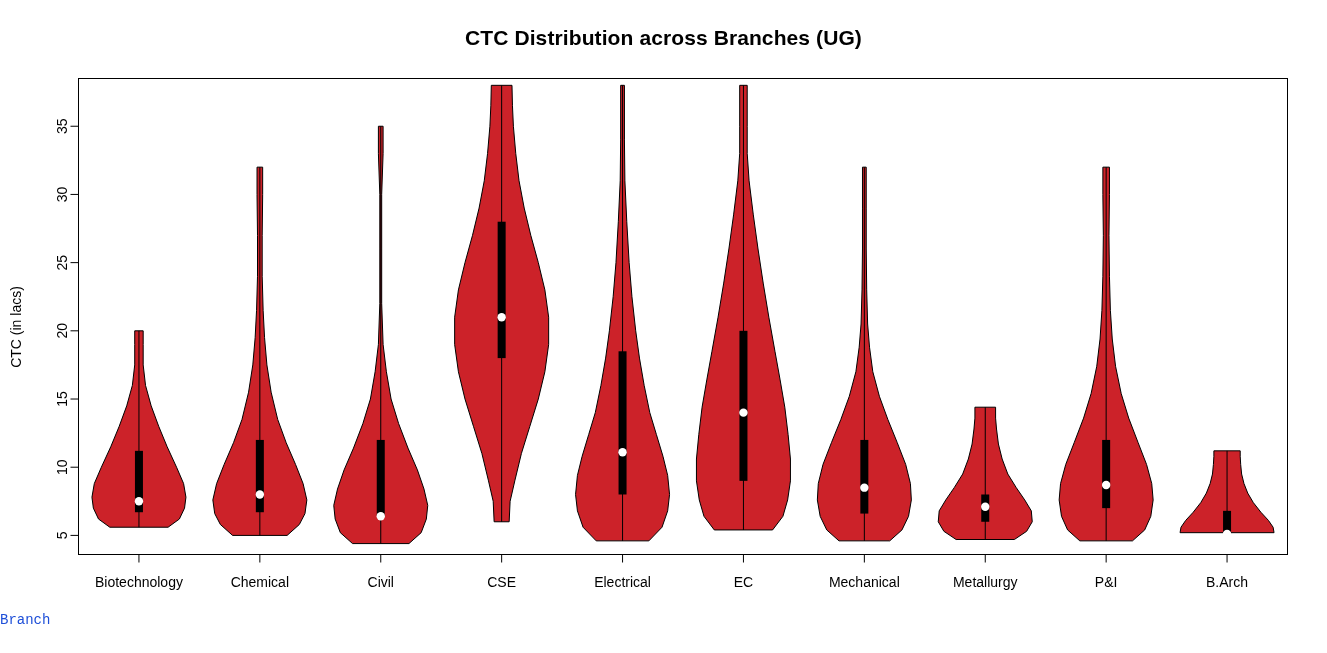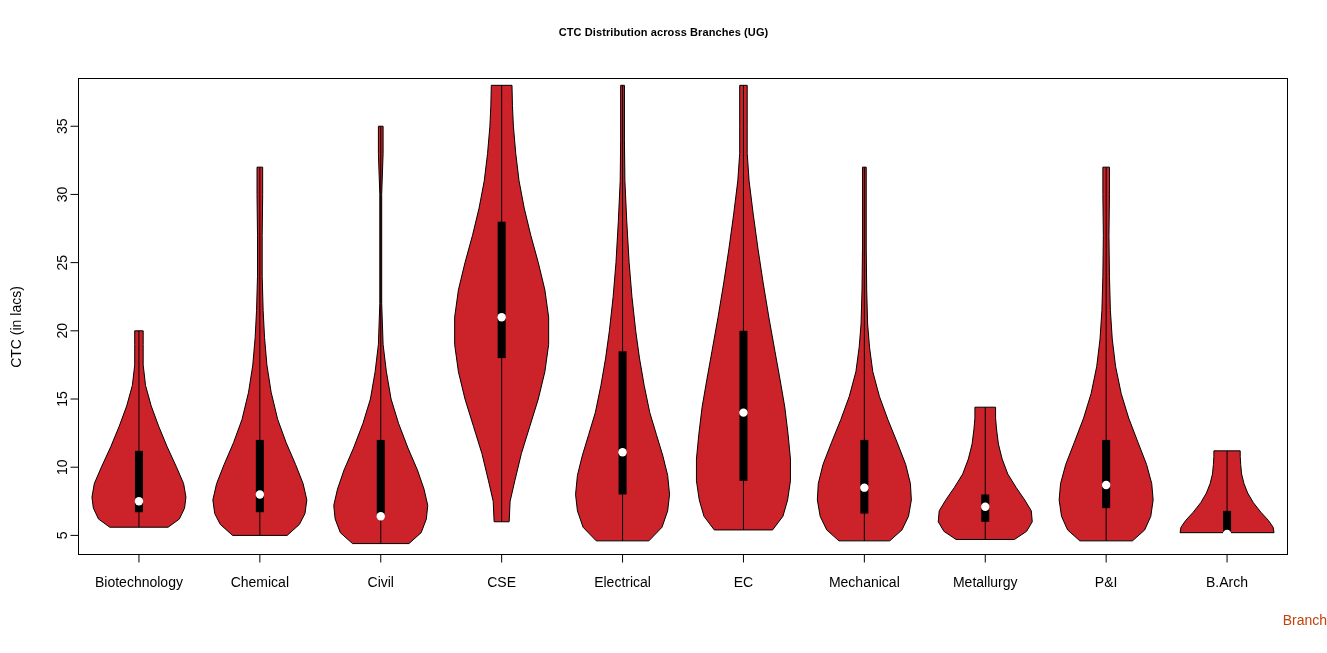--- a/index.html
+++ b/index.html
@@ -19,21 +19,21 @@
     left: 0; top: 0;
     width: 1327px;
     height: 653px;
   }
   .chart-title {
     position: absolute;
     left: 0;
     top: 26px;
     width: 1327px;
     text-align: center;
-    font-size: 11px;
+    font-size: 21px;
     font-weight: bold;
     color: #000000;
     letter-spacing: 0.1px;
   }
   .y-axis-label {
     position: absolute;
     left: 4px;
     top: 0;
     width: 24px;
     height: 653px;
@@ -47,23 +47,24 @@
     transform: rotate(-90deg);
     white-space: nowrap;
     font-size: 14px;
     color: #000000;
   }
   .x-axis-label {
     position: absolute;
     left: 0;
     top: 612px;
     width: 1327px;
-    text-align: right;
+    text-align: left;
     font-size: 14px;
-    color: #c2410c;
+    color: #1d4ed8;
+    font-family: Liberation Mono, monospace;
   }
   svg#violin-svg {
     position: absolute;
     left: 0; top: 0;
   }
   .tick-text {
     font-family: "Liberation Sans", sans-serif;
     font-size: 14px;
     fill: #000000;
   }

